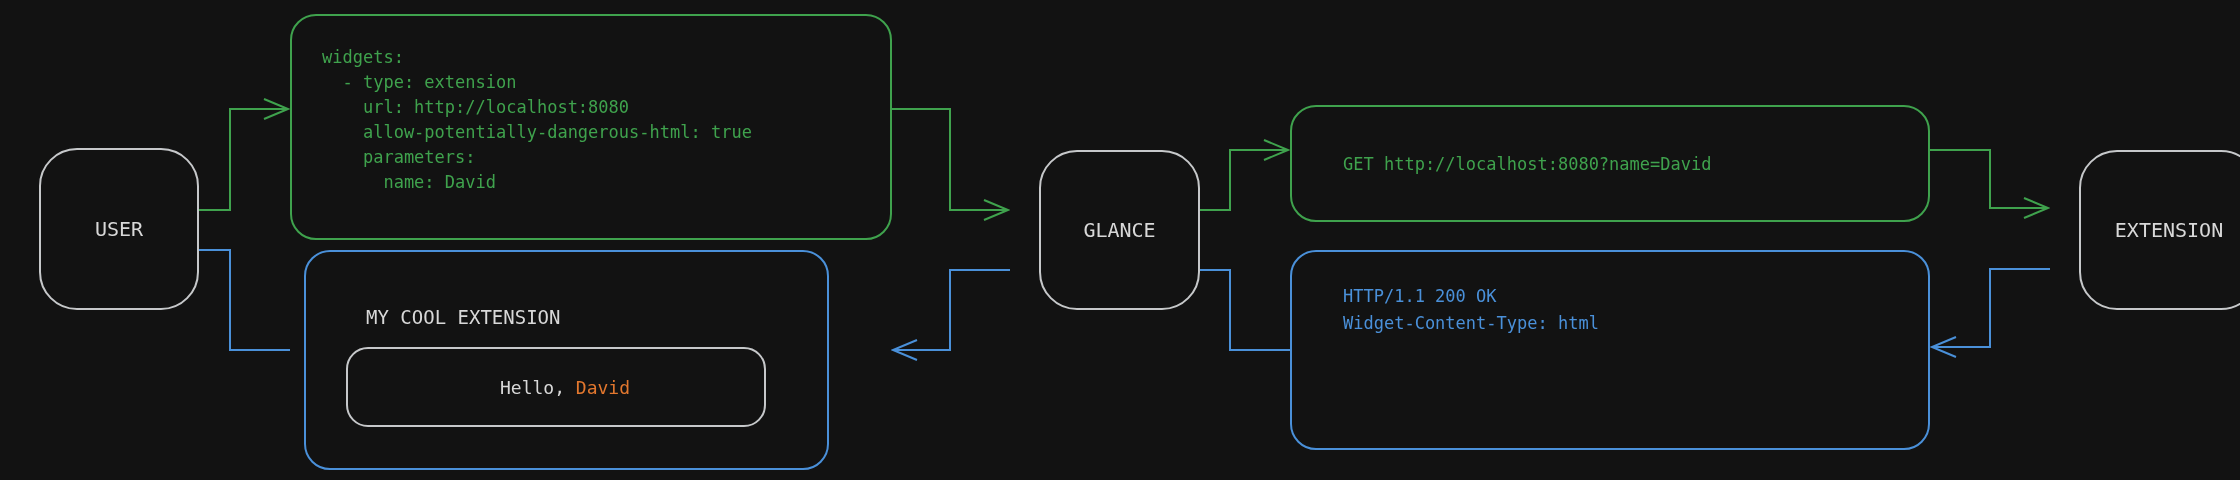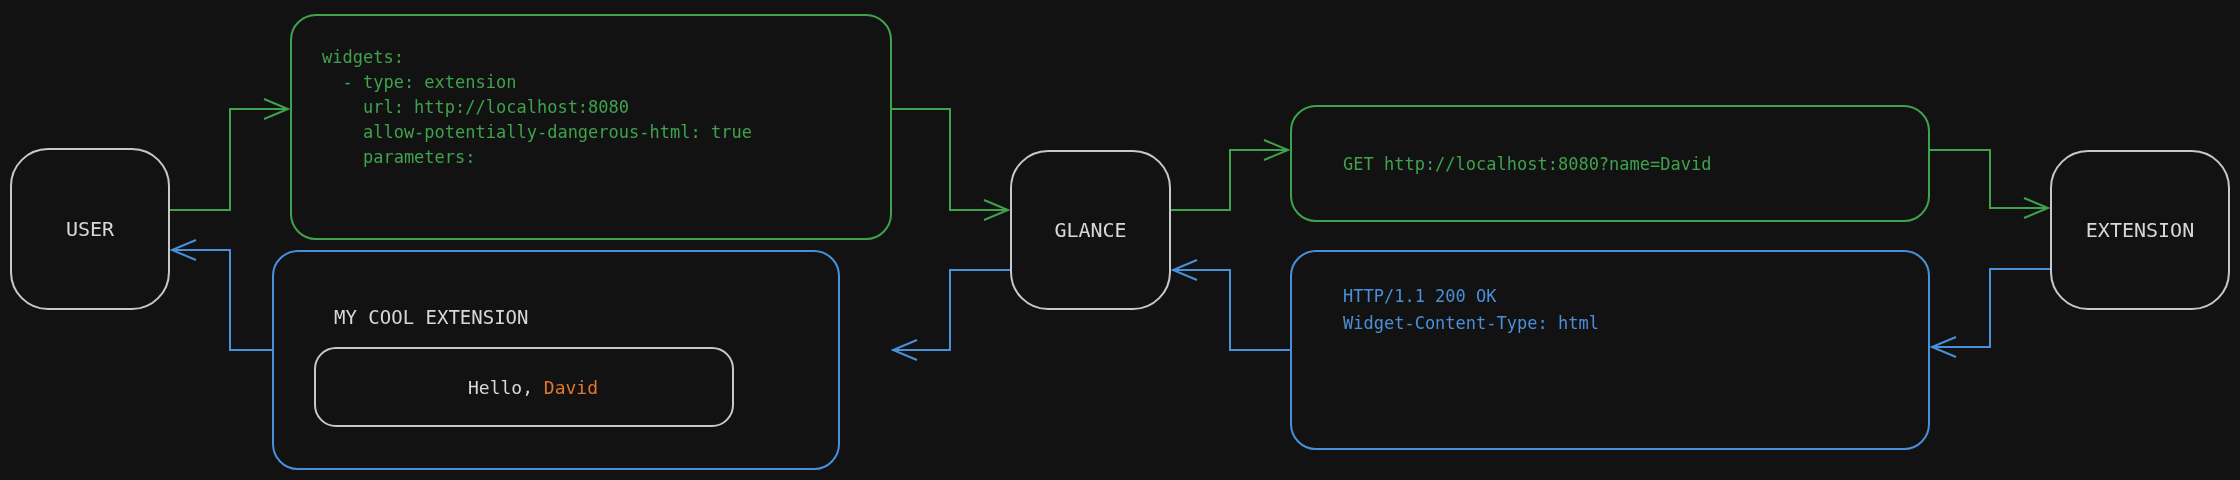--- a/index.html
+++ b/index.html
@@ -5,40 +5,40 @@
   html,body{margin:0;padding:0;background:#121212;}
   .canvas{
     position:relative;width:2240px;height:480px;background:#121212;
     font-family:"DejaVu Sans Mono","Liberation Mono",monospace;
     color:#d8d8d8;overflow:hidden;
   }
   .box{position:absolute;box-sizing:border-box;background:#121212;}
   .node{
     border:2px solid #c6c8ca;border-radius:38px;
     display:flex;align-items:center;justify-content:center;
-    font-size:20px;color:#d8d8d8;
+    font-size:20px;color:#d8d8d8;margin-left:29px;
   }
   #node-user{left:10px;top:148px;width:160px;height:162px;}
   #node-glance{left:1010px;top:150px;width:161px;height:160px;}
   #node-extension{left:2050px;top:150px;width:180px;height:160px;}
 
   .snippet{border-radius:26px;font-size:17px;}
   .snippet.green{border:2px solid var(--green);color:var(--green);}
   .snippet.blue{border:2px solid var(--blue);color:var(--blue);}
 
   #box-config{left:290px;top:14px;width:602px;height:226px;padding:29px 10px 0 30px;}
   #box-config .code-line{line-height:25px;min-height:25px;white-space:pre;}
 
   #box-request{left:1290px;top:93px;width:640px;height:117px;
     display:flex;align-items:center;padding-left:51px;margin-top:12px;}
 
   #box-response{left:1290px;top:250px;width:640px;height:200px;padding:31px 10px 0 51px;}
   #box-response .code-line{line-height:27px;min-height:27px;white-space:pre;}
 
-  #box-preview{left:272px;top:250px;width:568px;height:220px;border:2px solid var(--blue);}
+  #box-preview{left:304px;top:250px;width:525px;height:220px;border:2px solid var(--blue);}
   #preview-title{position:absolute;left:60px;top:54px;font-size:19px;color:#d8d8d8;white-space:pre;}
   #preview-widget{
     position:absolute;left:40px;top:95px;width:420px;height:80px;box-sizing:border-box;
     border:2px solid #c6c8ca;border-radius:22px;
     display:flex;align-items:center;padding-left:18px;font-size:18px;color:#d8d8d8;white-space:pre;justify-content:center;
   }
   #preview-widget .name{color:var(--orange);}
   svg.wires{position:absolute;left:0;top:0;}
 </style>
 </head>
@@ -78,20 +78,21 @@
   <div class="box node" id="node-extension">
     <span>EXTENSION</span>
   </div>
 
   <div class="box snippet green" id="box-config">
     <div class="code-line">widgets:</div>
     <div class="code-line">  - type: extension</div>
     <div class="code-line">    url: http://localhost:8080</div>
     <div class="code-line">    allow-potentially-dangerous-html: true</div>
     <div class="code-line">    parameters:</div>
+    <div class="code-line">      name: David</div>
   </div>
 
   <div class="box snippet green" id="box-request">
     <span>GET http://localhost:8080?name=David</span>
   </div>
 
   <div class="box snippet blue" id="box-response">
     <div class="code-line">HTTP/1.1 200 OK</div>
     <div class="code-line">Widget-Content-Type: html</div>
     <div class="code-line"></div>

